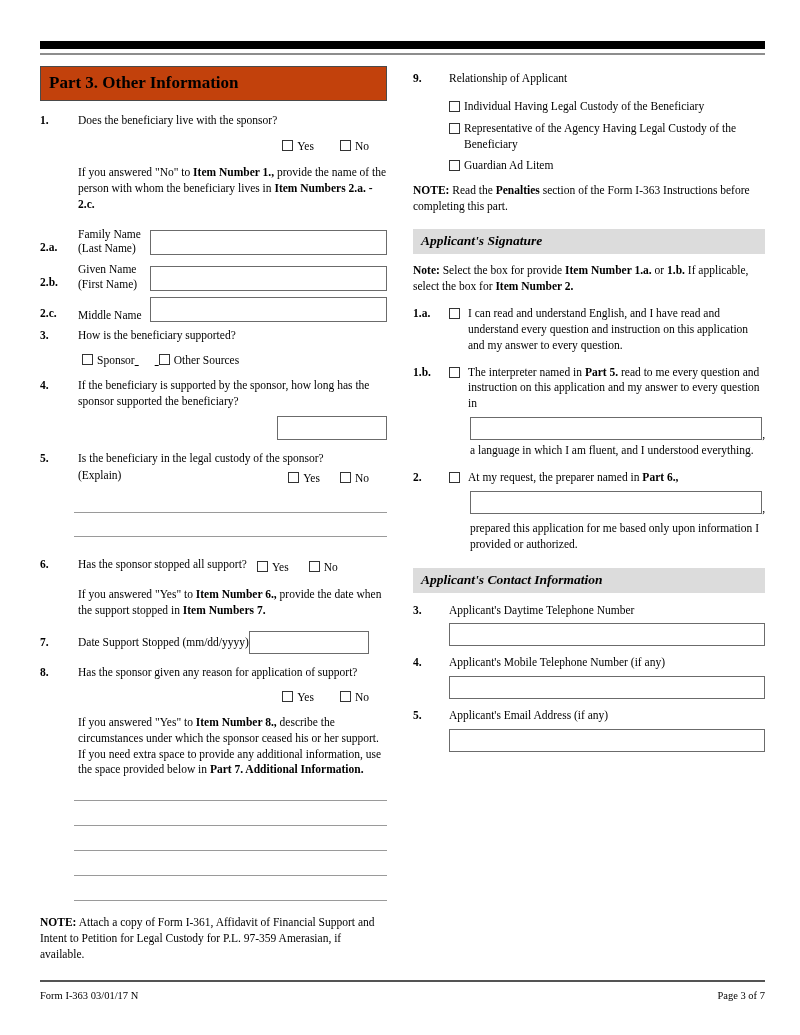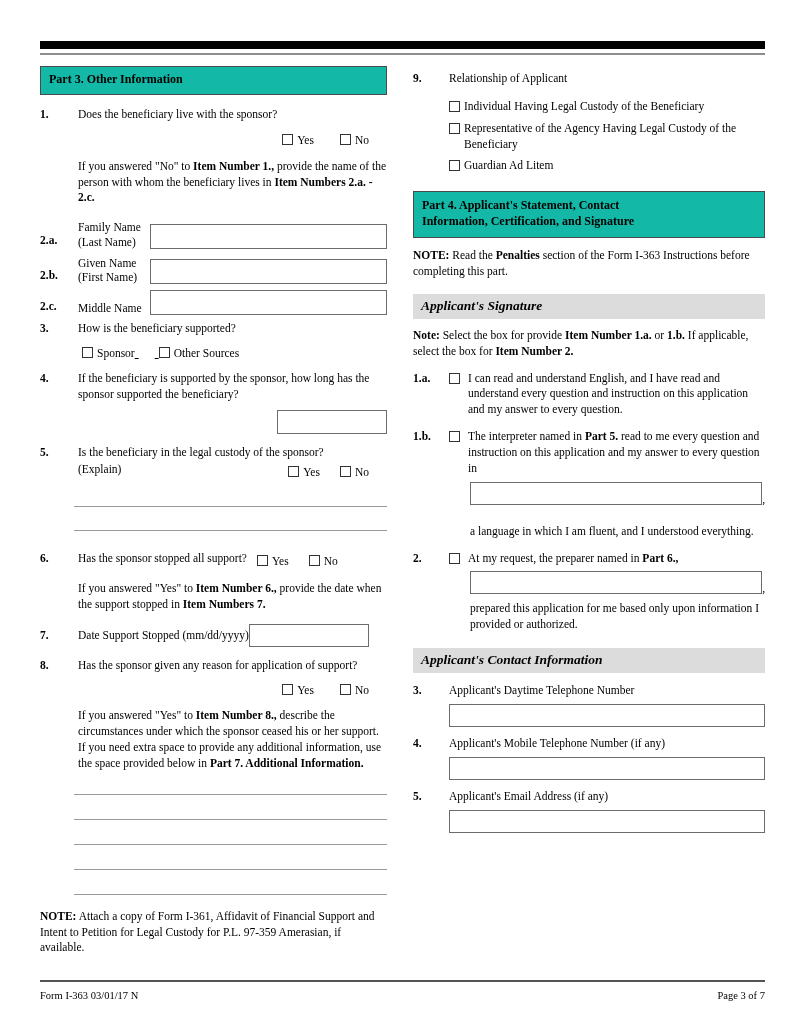--- a/index.html
+++ b/index.html
@@ -37,24 +37,24 @@
     position: absolute; left: 0; top: 66px;
     width: 347px;
   }
   .col-right {
     position: absolute; left: 373px; top: 66px;
     width: 352px;
   }
 
   
   .part-header {
-    background: #14b8a6;
+    background: #c2410c;
     border: 1.5px solid #4a4a4a;
     font-weight: bold;
-    font-size: 12px;
+    font-size: 17px;
     padding: 5px 8px 6px 8px;
     line-height: 1.32;
   }
   .part-header.two-line { padding: 6px 8px 7px 8px; }
 
   
   .band {
     background: #dcdcdc;
     font-weight: bold;
     font-style: italic;
@@ -329,24 +329,20 @@
       <div class="rel-opt" style="margin-bottom:6px;">
         <span class="cb"></span>
         <span class="cb-lbl">Representative of the Agency Having Legal Custody of the Beneficiary</span>
       </div>
       <div class="rel-opt" style="margin-bottom:0;">
         <span class="cb"></span>
         <span class="cb-lbl">Guardian Ad Litem</span>
       </div>
     </div>
 
-    <div class="part-header two-line" style="margin-top:18px;">
-      <div>Part 4.  Applicant's Statement, Contact</div>
-      <div>Information, Certification, and Signature</div>
-    </div>
 
     <div style="margin-top:10px; font-size:11.5px; line-height:1.38;"><span class="b">NOTE:</span><span>  Read the </span><span class="b">Penalties</span><span> section of the Form I-363 Instructions before completing this part.</span></div>
 
     <div class="band" style="margin-top:14px;">Applicant's Signature</div>
 
     <div style="margin-top:9px; font-size:11.5px; line-height:1.38;"><span class="b">Note:</span><span>  Select the box for provide </span><span class="b">Item Number 1.a.</span><span> or </span><span class="b">1.b.</span><span> If applicable, select the box for </span><span class="b">Item Number 2.</span></div>
 
     <div class="sig-item" style="margin-top:11px;">
       <div class="num">1.a.</div>
       <span class="cb"></span>
@@ -356,21 +352,21 @@
     <div class="sig-item" style="margin-top:11px;">
       <div class="num">1.b.</div>
       <span class="cb"></span>
       <div class="txt"><span>The interpreter named in </span><span class="b">Part 5.</span><span> read to me every question and instruction on this application and my answer to every question in</span></div>
     </div>
 
     <div style="padding-left:57px; margin-top:5px; display:flex; align-items:flex-end;">
       <div class="ibox" style="flex:1 1 auto; height:23px;"></div>
       <span class="inline-comma">,</span>
     </div>
-    <div style="padding-left:57px; margin-top:19px; font-size:11.5px; line-height:1.38;">a language in which I am fluent, and I understood everything.</div>
+    <div style="padding-left:57px; margin-top:3px; font-size:11.5px; line-height:1.38;">a language in which I am fluent, and I understood everything.</div>
 
     <div class="sig-item" style="margin-top:11px;">
       <div class="num">2.</div>
       <span class="cb"></span>
       <div class="txt"><span>At my request, the preparer named in </span><span class="b">Part 6.,</span></div>
     </div>
 
     <div style="padding-left:57px; margin-top:5px; display:flex; align-items:flex-end;">
       <div class="ibox" style="flex:1 1 auto; height:23px;"></div>
       <span class="inline-comma">,</span>

